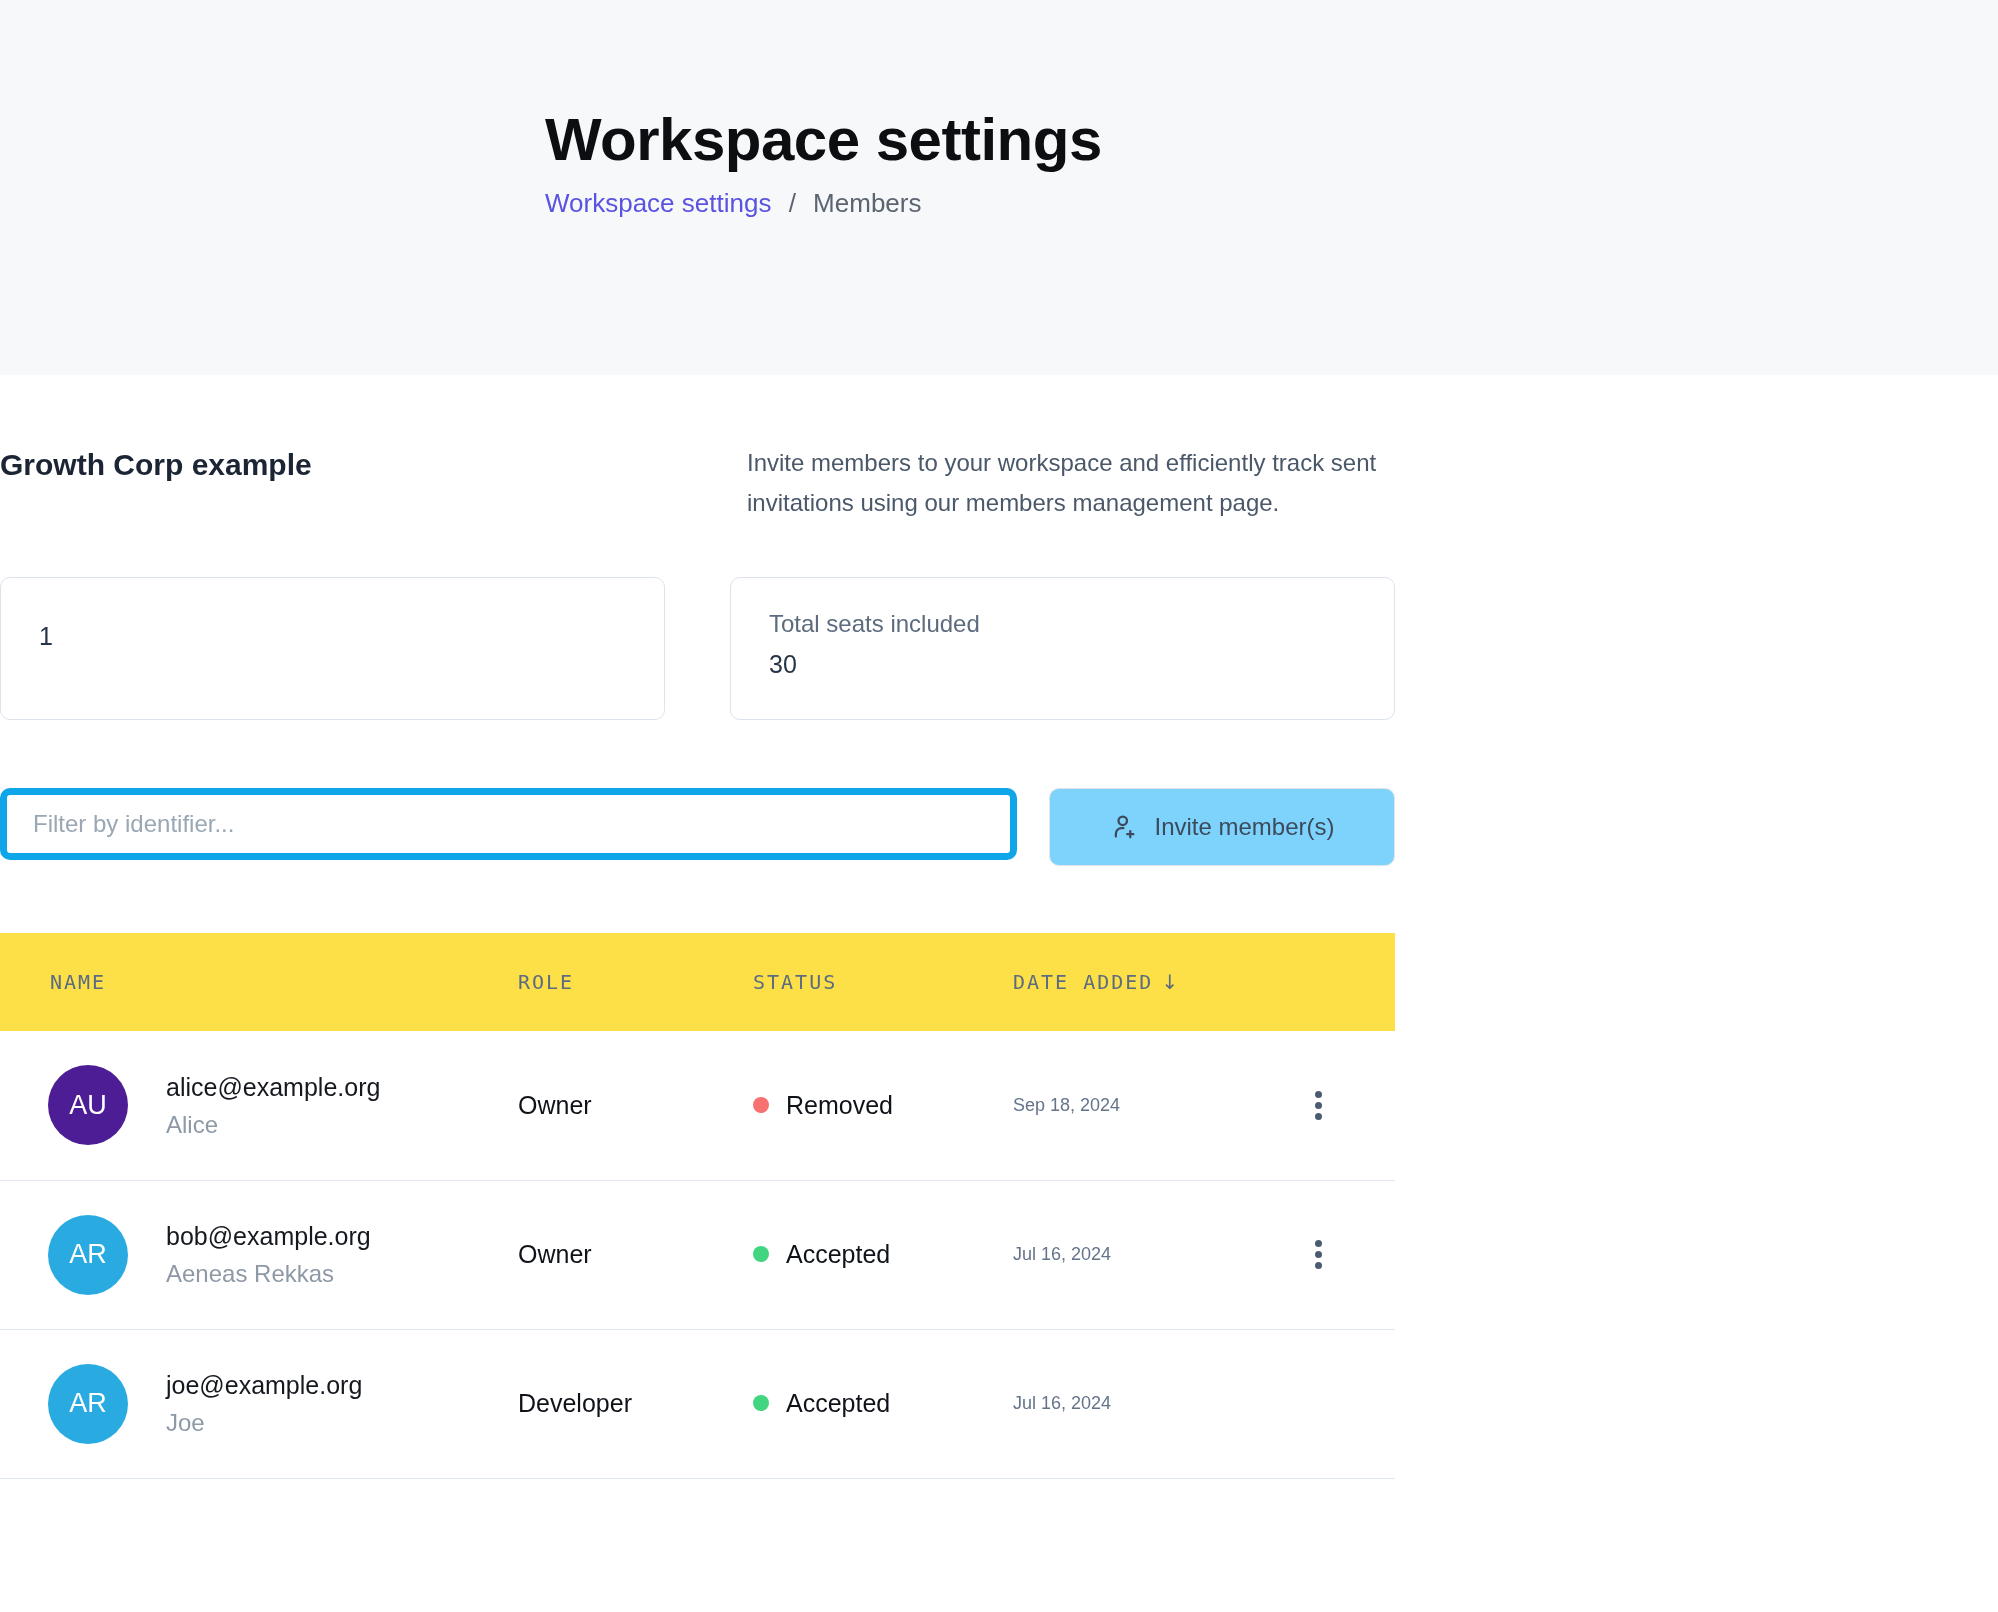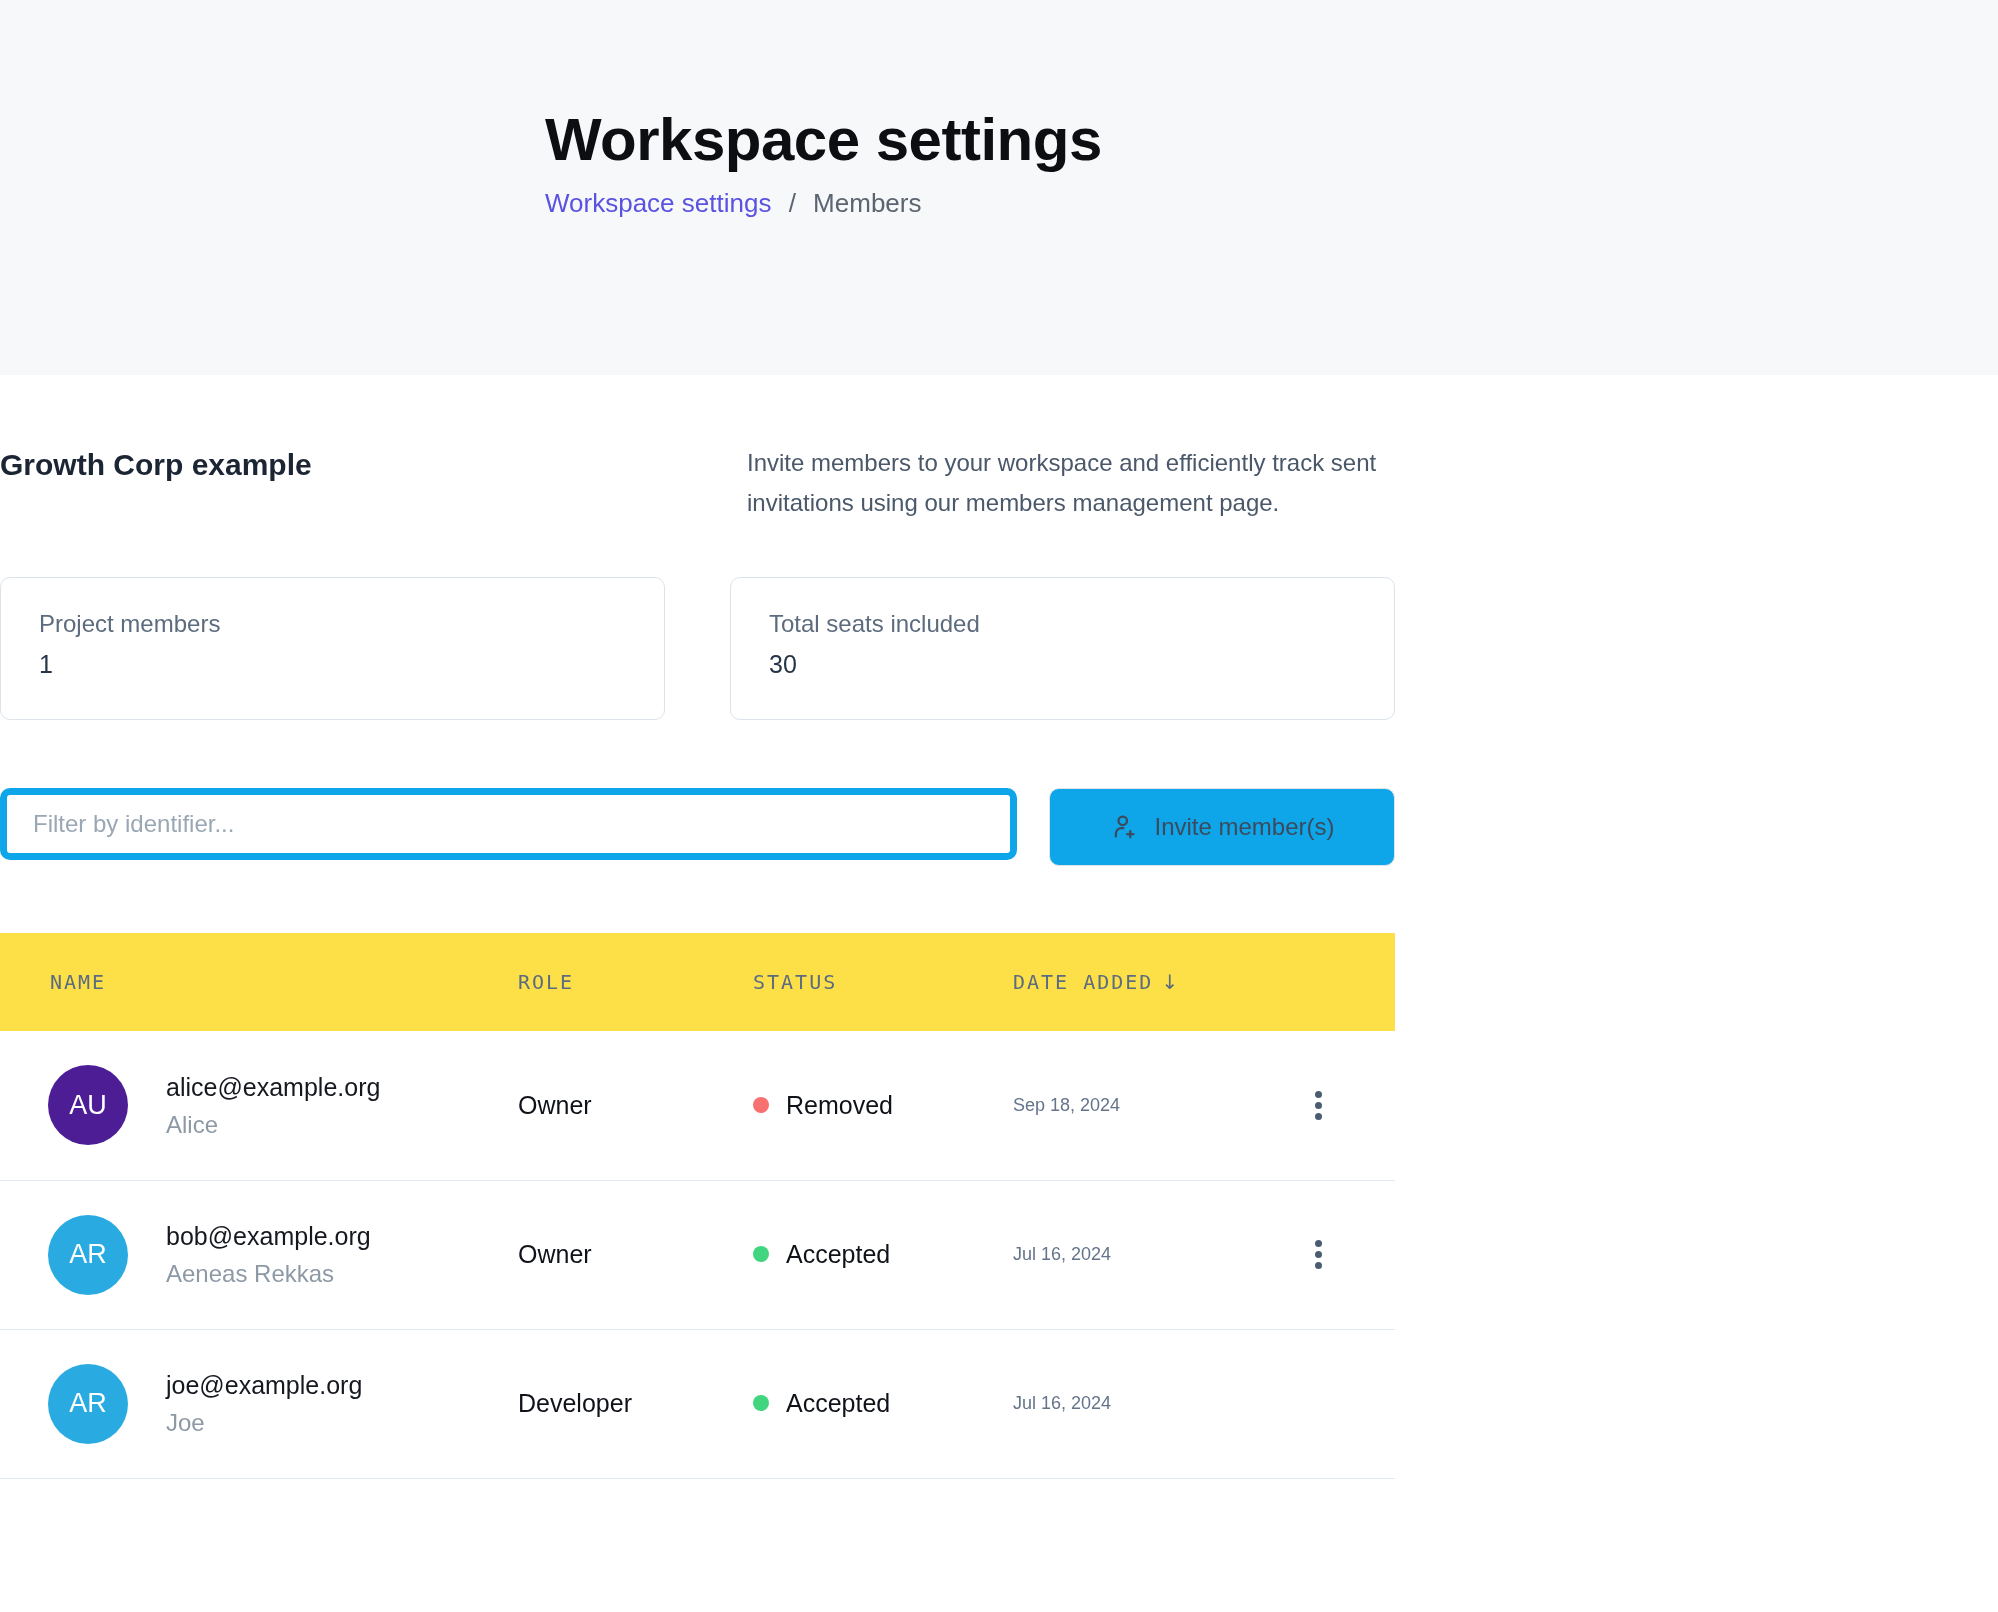--- a/index.html
+++ b/index.html
@@ -58,21 +58,21 @@
   .toolbar-row { display: flex; gap: 32px; margin-top: 68px; }
   .filter-input {
     flex: 1; height: 72px; box-sizing: border-box;
     border: 7px solid #0ea5e9; border-radius: 10px;
     padding: 0 26px; font-size: 24px; color: #2b3544; outline: none;
     font-family: "Liberation Sans", sans-serif; background: #ffffff;
   }
   .filter-input::placeholder { color: #9aa7b4; }
   .invite-btn {
     width: 346px; height: 78px; box-sizing: border-box;
-    border: 1px solid #dfe4ea; border-radius: 10px; background: #0ea5e9;
+    border: 1px solid #dfe4ea; border-radius: 10px; background: #7dd3fc;
     display: flex; align-items: center; justify-content: center; gap: 15px;
     font-size: 24px; color: #3c4a5c; cursor: pointer;
     font-family: "Liberation Sans", sans-serif;
   }
   .invite-btn svg { display: block; }
 
   .members-table { width: 100%; border-collapse: collapse; margin-top: 67px; }
   .members-table thead tr { background: #fde047; height: 98px; }
   .members-table th {
     text-align: left; font-family: "DejaVu Sans Mono", monospace;
@@ -126,21 +126,20 @@
 
   <main class="main">
 
     <div class="intro-row">
       <h2>Growth Corp example</h2>
       <p class="desc">Invite members to your workspace and efficiently track sent invitations using our members management page.</p>
     </div>
 
     <div class="stats-row">
       <div class="stat-card">
-        <div class="stat-label">Project members</div>
         <div class="stat-value">1</div>
       </div>
       <div class="stat-card">
         <div class="stat-label">Total seats included</div>
         <div class="stat-value">30</div>
       </div>
     </div>
 
     <div class="toolbar-row">
       <input class="filter-input" type="text" placeholder="Filter by identifier..." style="">

